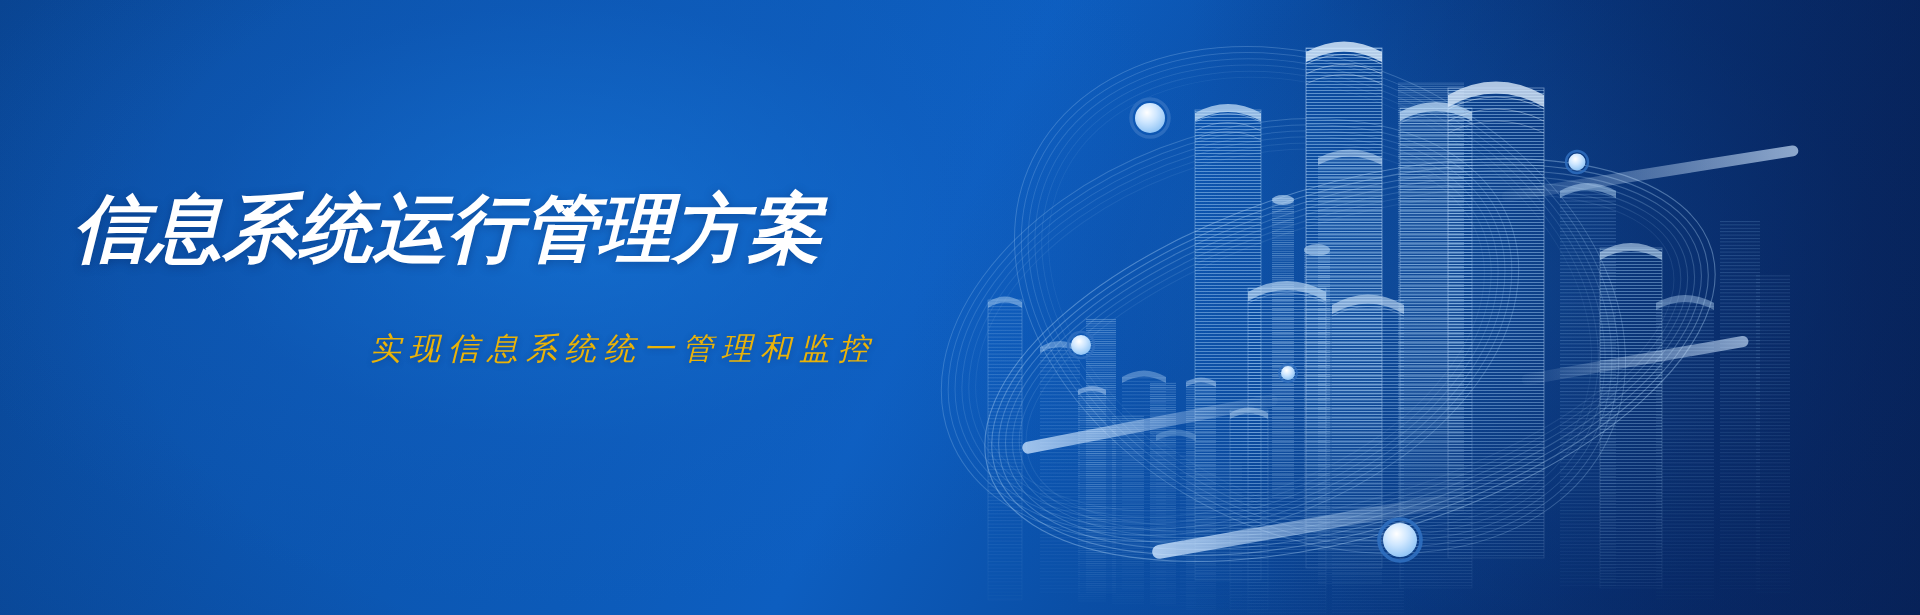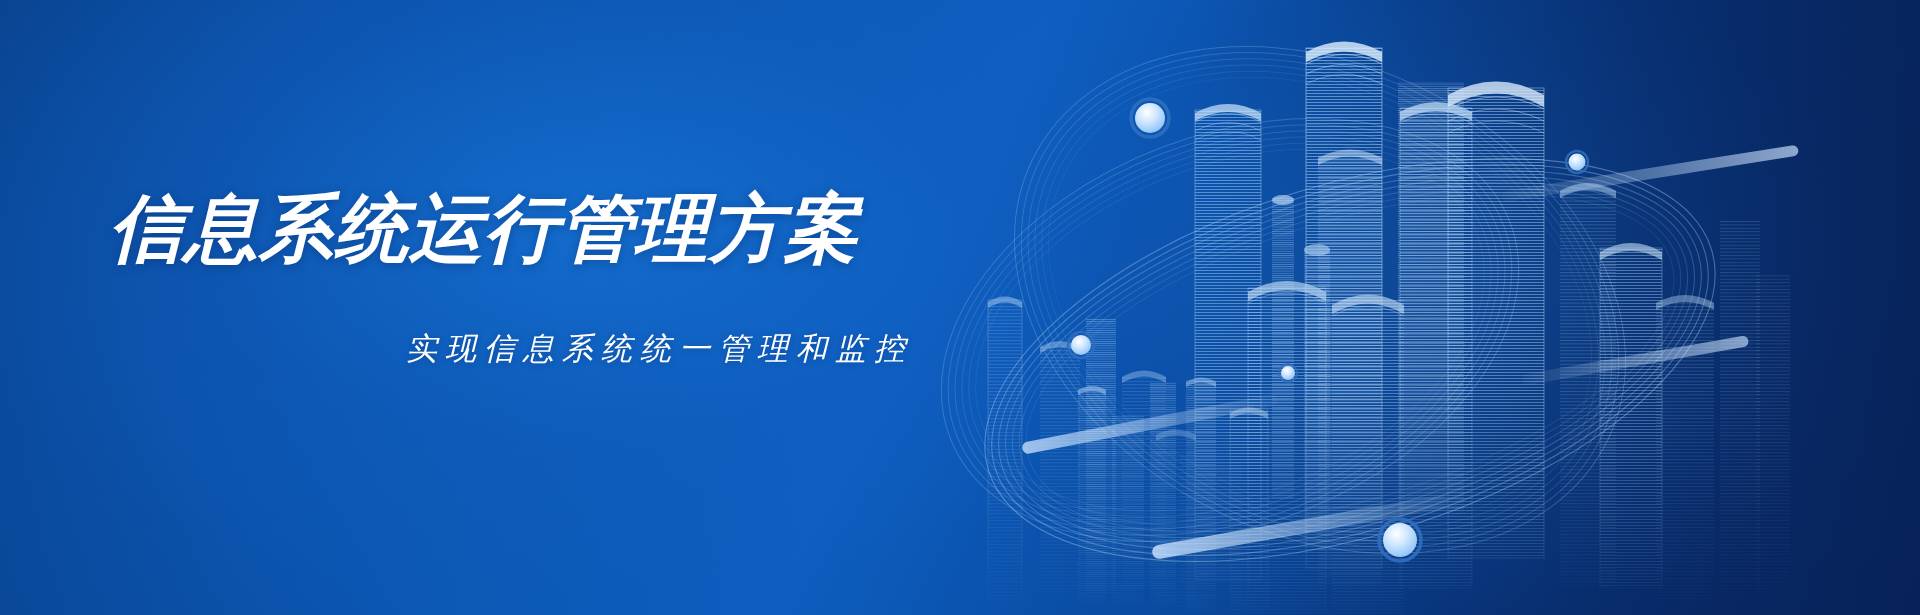--- a/index.html
+++ b/index.html
@@ -14,31 +14,31 @@
   .bg-glow{position:absolute;inset:0;
     background:radial-gradient(ellipse 900px 520px at 30% 36%, rgba(26,124,224,.55) 0%, rgba(20,100,200,.25) 42%, rgba(10,60,140,0) 74%);}
   .bg-glow2{position:absolute;inset:0;
     background:radial-gradient(ellipse 760px 640px at 78% 48%, rgba(40,130,225,.30) 0%, rgba(18,80,170,.10) 50%, rgba(8,45,110,0) 78%);}
   .bg-vig{position:absolute;inset:0;
     background:radial-gradient(ellipse 1500px 900px at 42% 45%, rgba(0,0,0,0) 45%, rgba(4,26,70,.38) 100%);}
   .bg-rightdark{position:absolute;inset:0;
     background:linear-gradient(90deg, rgba(5,35,95,0) 62%, rgba(6,32,88,.45) 86%, rgba(6,30,82,.62) 100%);}
 
   
-  .text-block{position:absolute;left:0;top:0;width:1000px;height:516px;margin-left:36px;}
+  .text-block{position:absolute;left:0;top:0;width:1000px;height:516px;}
   .title{
     position:absolute;left:73px;top:192px;
     font-size:74px;line-height:1;font-weight:700;font-style:italic;
     color:#ffffff;letter-spacing:1px;white-space:nowrap;
     text-shadow:0 2px 10px rgba(3,30,80,.35);
   }
   .subtitle{
     position:absolute;left:370px;top:333px;
     font-size:31px;line-height:1;font-weight:300;font-style:italic;
-    color:#ffffff;letter-spacing:8px;white-space:nowrap;
+    color:#eab308;letter-spacing:8px;white-space:nowrap;
     text-shadow:0 1px 6px rgba(3,30,80,.30);
     text-align:right;
   }
 
   
   .art{position:absolute;right:0;top:0;width:1020px;height:615px;}
   .art svg{display:block;width:100%;height:100%;}
 </style>
 </head>
 <body>

